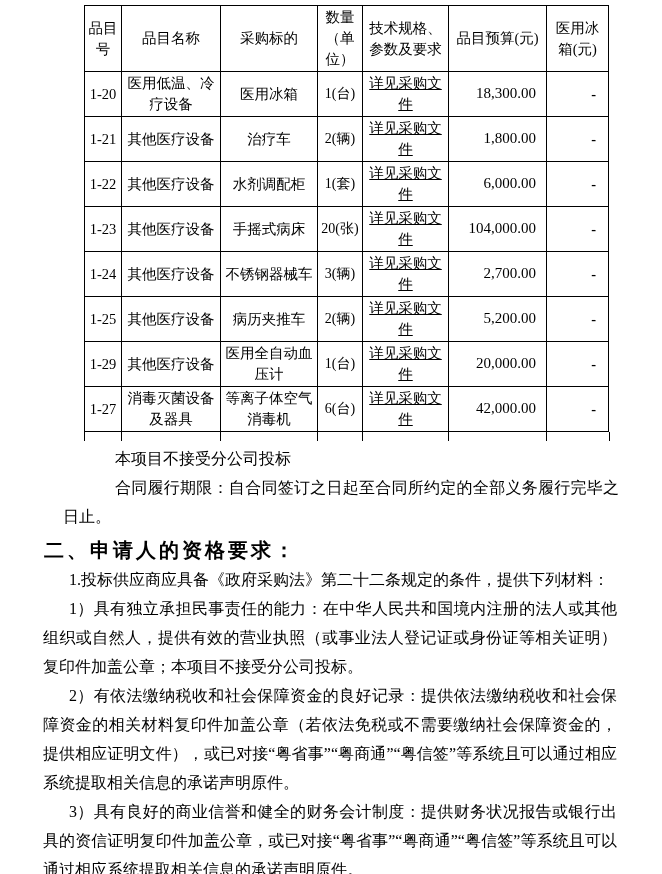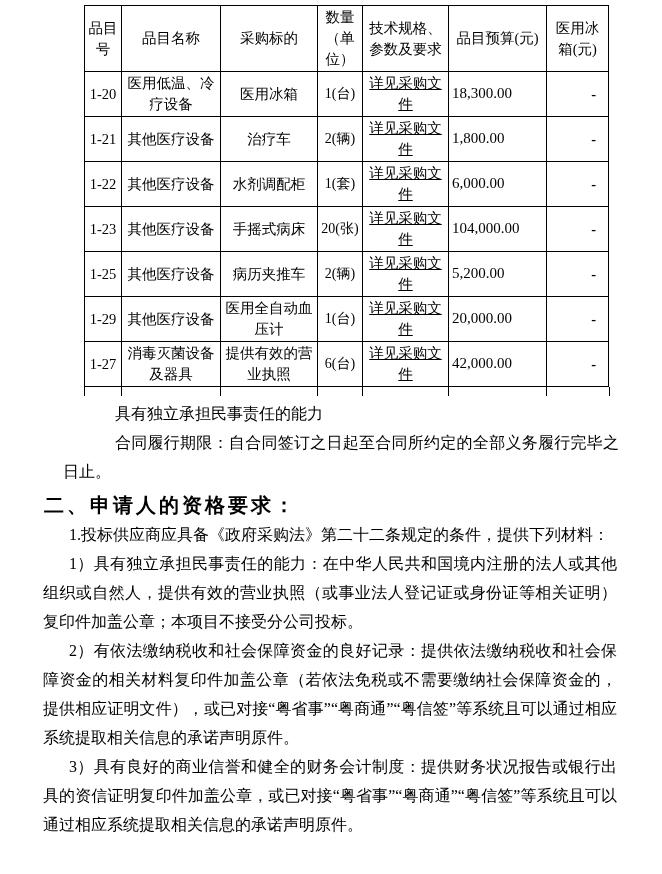--- a/index.html
+++ b/index.html
@@ -30,21 +30,21 @@
   }
   .doc-table thead tr { height:62px; }
   .doc-table tbody tr { height:44px; }
   col.c1{width:37px;} col.c2{width:99px;} col.c3{width:97px;}
   col.c4{width:45px;} col.c5{width:86px;} col.c6{width:98px;} col.c7{width:62px;}
   .doc-table th.h4 { padding:1px 2px; }
   .doc-table th.h5 { padding:1px 0; }
   .doc-table td.cell-spec { padding:1px 0;text-decoration:underline; }
   .doc-table td.cell-qty { padding:1px 2px; font-size:14px; }
   .doc-table td.cell-budget {
-    text-align:left;
+    text-align:right;
     padding:1px 10px 1px 3px;
     font-size:15px;
   }
   .doc-table td.cell-max {
     text-align:right;
     padding:1px 12px 1px 3px;
     font-weight:bold;
   }
   
   .stub-row { display:flex; margin-left:84px; height:9px; }
@@ -141,60 +141,69 @@
       <tr>
         <td>1-23</td>
         <td>其他医疗设备</td>
         <td>手摇式病床</td>
         <td class="cell-qty">20(张)</td>
         <td class="cell-spec">详见采购文件</td>
         <td class="cell-budget">104,000.00</td>
         <td class="cell-max">-</td>
       </tr>
       <tr>
+        <td>1-24</td>
+        <td>其他医疗设备</td>
+        <td>不锈钢器械车</td>
+        <td class="cell-qty">3(辆)</td>
+        <td class="cell-spec">详见采购文件</td>
+        <td class="cell-budget">2,700.00</td>
+        <td class="cell-max">-</td>
+      </tr>
+      <tr>
         <td>1-25</td>
         <td>其他医疗设备</td>
         <td>病历夹推车</td>
         <td class="cell-qty">2(辆)</td>
         <td class="cell-spec">详见采购文件</td>
         <td class="cell-budget">5,200.00</td>
         <td class="cell-max">-</td>
       </tr>
       <tr>
         <td>1-29</td>
         <td>其他医疗设备</td>
         <td>医用全自动血压计</td>
         <td class="cell-qty">1(台)</td>
         <td class="cell-spec">详见采购文件</td>
         <td class="cell-budget">20,000.00</td>
         <td class="cell-max">-</td>
       </tr>
       <tr>
         <td>1-27</td>
         <td>消毒灭菌设备及器具</td>
-        <td>提供有效的营业执照</td>
+        <td>等离子体空气消毒机</td>
         <td class="cell-qty">6(台)</td>
         <td class="cell-spec">详见采购文件</td>
         <td class="cell-budget">42,000.00</td>
         <td class="cell-max">-</td>
       </tr>
     </tbody>
   </table>
 
   <div class="stub-row">
     <div class="stub s1"></div>
     <div class="stub s2"></div>
     <div class="stub s3"></div>
     <div class="stub s4"></div>
     <div class="stub s5"></div>
     <div class="stub s6"></div>
     <div class="stub s7"></div>
   </div>
 
-  <p class="note note-first">具有独立承担民事责任的能力</p>
+  <p class="note note-first">本项目不接受分公司投标</p>
   <p class="note">合同履行期限：自合同签订之日起至合同所约定的全部义务履行完毕之日止。</p>
 
   <h2 class="sec-heading">二、申请人的资格要求：</h2>
 
   <p class="para">1.投标供应商应具备《政府采购法》第二十二条规定的条件，提供下列材料：</p>
   <p class="para">1）具有独立承担民事责任的能力：在中华人民共和国境内注册的法人或其他组织或自然人，提供有效的营业执照（或事业法人登记证或身份证等相关证明）复印件加盖公章；本项目不接受分公司投标。</p>
   <p class="para">2）有依法缴纳税收和社会保障资金的良好记录：提供依法缴纳税收和社会保障资金的相关材料复印件加盖公章（若依法免税或不需要缴纳社会保障资金的，提供相应证明文件），或已对接“粤省事”“粤商通”“粤信签”等系统且可以通过相应系统提取相关信息的承诺声明原件。</p>
   <p class="para">3）具有良好的商业信誉和健全的财务会计制度：提供财务状况报告或银行出具的资信证明复印件加盖公章，或已对接“粤省事”“粤商通”“粤信签”等系统且可以通过相应系统提取相关信息的承诺声明原件。</p>
 
 </div>

